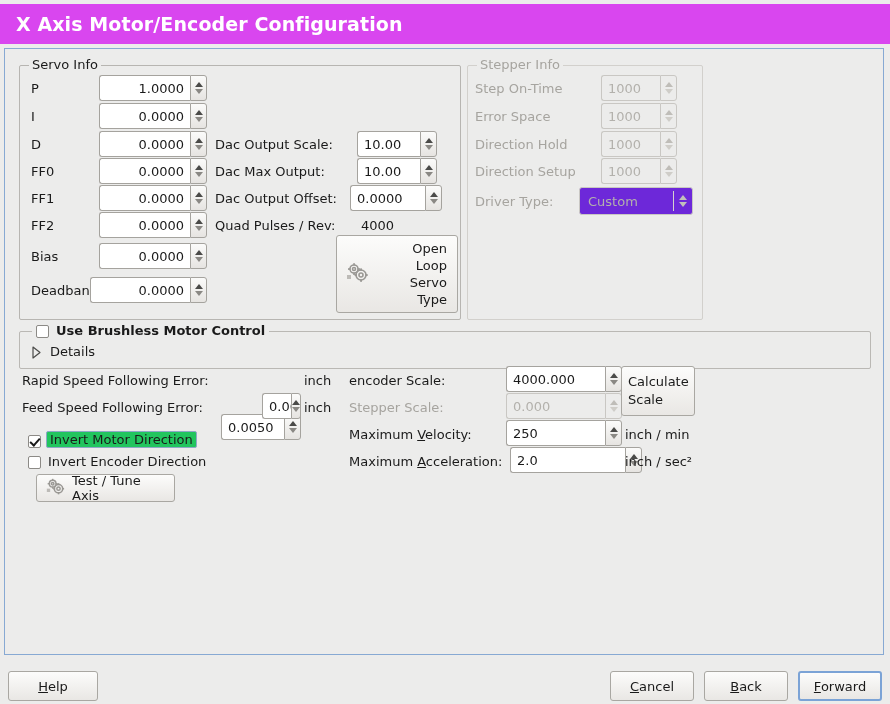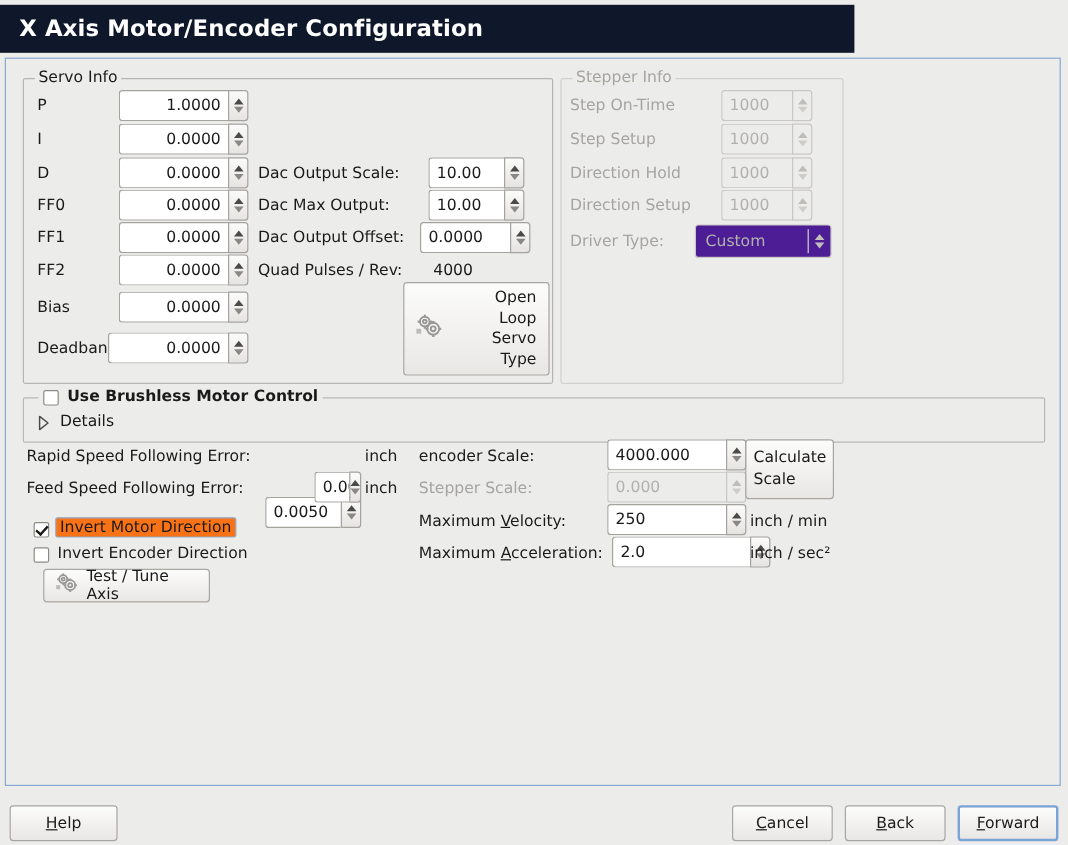--- a/index.html
+++ b/index.html
@@ -8,22 +8,22 @@
     background: #ececeb;
     font-family: "DejaVu Sans", "Liberation Sans", sans-serif;
     font-size: 13px;
     color: #1a1a1a;
     overflow: hidden;
   }
   #root { position: relative; width: 890px; height: 704px; }
 
   
   .header {
-    position: absolute; left: 0; top: 4px; width: 712px; height: 40px;
-    background: #0f172a;
+    position: absolute; left: 0; top: 4px; width: 890px; height: 40px;
+    background: #d946ef;
   }
   .header-title {
     position: absolute; left: 16px; top: 9px;
     font-size: 19px; font-weight: bold; color: #ffffff;
     letter-spacing: 0.1px;
   }
 
   
   .content-panel {
     position: absolute; left: 4px; top: 48px;
@@ -101,21 +101,21 @@
 
   
   .spin.dis .entry { background: #ececeb; border-color: #c9c7c3; color: #b3b1ac; }
   .spin.dis .arrows { background: #ececeb; border-color: #c9c7c3; }
   .spin.dis .arrows .up { border-bottom-color: #bfbdb8; }
   .spin.dis .arrows .dn { border-top-color: #cfcdc8; }
 
   
   .combo {
     position: absolute; display: flex; height: 28px;
-    background: #4c1d95;
+    background: #6d28d9;
     border: 1px solid #c9c7c3;
     border-radius: 3px;
     box-sizing: border-box;
     align-items: center;
   }
   .combo .val { flex: 1 1 auto; padding-left: 8px; font-size: 13px; color: #b3b1ac; }
   .combo .sep { width: 1px; height: 20px; background: #d4d2ce; }
   .combo .arr {
     width: 18px; display: flex; flex-direction: column;
     align-items: center; justify-content: center;
@@ -156,21 +156,21 @@
     content: "";
     position: absolute; left: 3px; top: 0px;
     width: 4px; height: 8px;
     border: solid #1a1a1a;
     border-width: 0 2px 2px 0;
     transform: rotate(42deg);
   }
   .chk .txt { margin-left: 7px; font-size: 13px; white-space: nowrap; }
   .chk .txt.bold { font-weight: bold; }
   .chk .txt.focused {
-    background: #f97316;
+    background: #22c55e;
     border: 1px solid #8fa8c6;
     border-radius: 2px;
     padding: 0 3px;
     margin-left: 5px;
   }
 
   
   .expander { position: absolute; display: flex; align-items: center; }
   .expander .tri {
     width: 0; height: 0;
@@ -328,21 +328,21 @@
         <span>Servo</span>
         <span>Type</span>
       </span>
     </div>
 
     <div class="groupbox" style="left:462px; top:16px; width:236px; height:255px; border-color:#d2d0cc;">
       <div class="groupbox-title disabled-text">Stepper Info</div>
     </div>
 
     <div class="lbl disabled-text" style="left:470px; top:32px;">Step On-Time</div>
-    <div class="lbl disabled-text" style="left:470px; top:60px;">Step Setup</div>
+    <div class="lbl disabled-text" style="left:470px; top:60px;">Error Space</div>
     <div class="lbl disabled-text" style="left:470px; top:88px;">Direction Hold</div>
     <div class="lbl disabled-text" style="left:470px; top:115px;">Direction Setup</div>
     <div class="lbl disabled-text" style="left:470px; top:145px;">Driver Type:</div>
 
     <div class="spin left dis" style="left:596px; top:26px; width:76px;">
       <div class="entry">1000</div>
       <div class="arrows">
           <span class="up"></span>
           <span class="dn"></span>
         </div>

